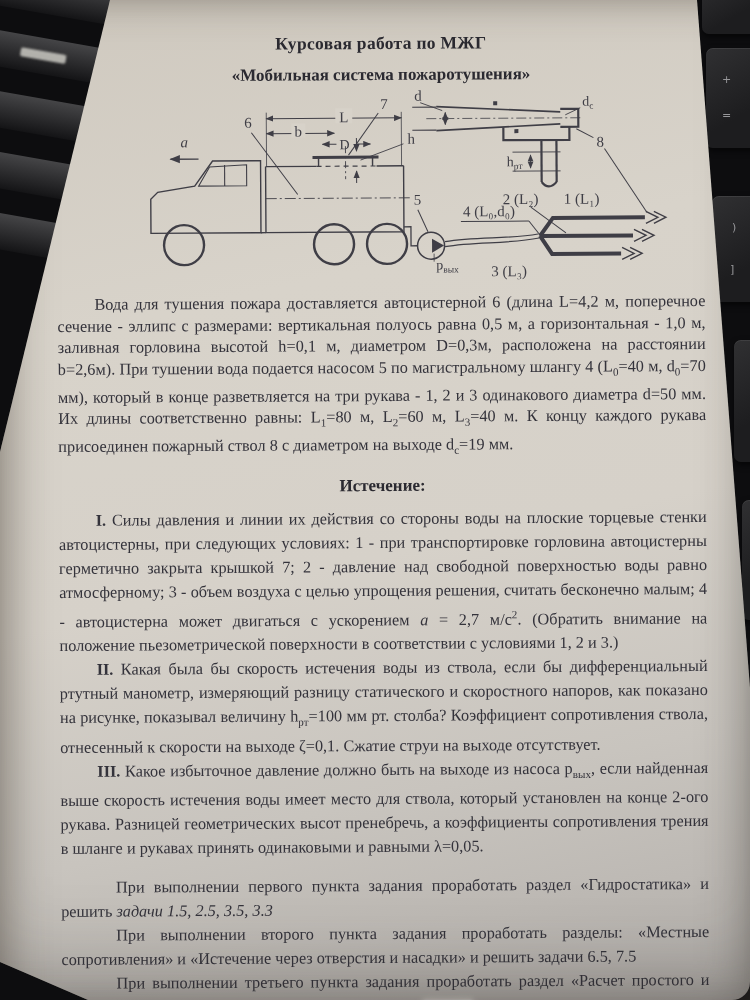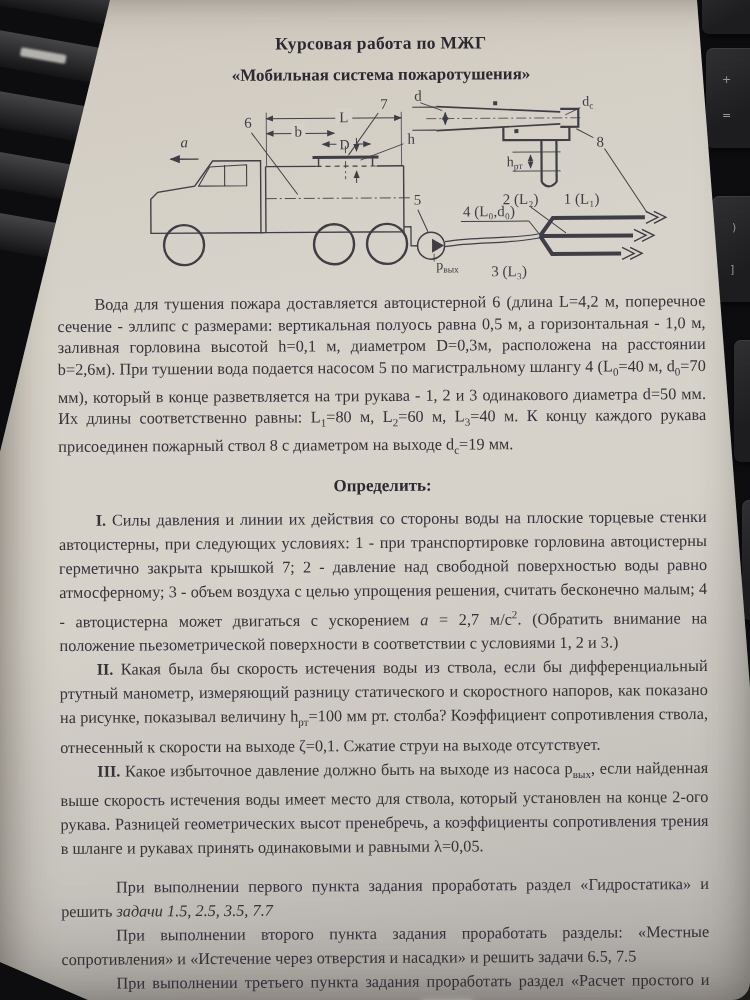--- a/index.html
+++ b/index.html
@@ -198,23 +198,23 @@
           <line x1="452" y1="67" x2="500" y2="67" stroke-width="0.9"></line>
           <line x1="452" y1="86" x2="500" y2="86" stroke-width="0.9"></line>
           <line x1="470" y1="70" x2="470" y2="83" stroke-width="0.9" marker-start="url(#ah)" marker-end="url(#ah)"></line>
           <text x="462" y="81" font-size="14" text-anchor="end"><tspan>h</tspan><tspan dy="3" font-size="9.5">рт</tspan></text>
         </g>
       </g>
     </svg>
 
     <div class="doc">
       <p class="p-intro"><span>Вода для тушения пожара доставляется автоцистерной 6 (длина L=4,2 м, поперечное сечение - эллипс с размерами: вертикальная полуось равна 0,5 м, а горизонтальная - 1,0 м, заливная горловина высотой h=0,1 м, диаметром D=0,3м, расположена на расстоянии b=2,6м). При тушении вода подается насосом 5 по магистральному шлангу 4 (L</span><sub>0</sub><span>=40 м, d</span><sub>0</sub><span>=70 мм), который в конце разветвляется на три рукава - 1, 2 и 3 одинакового диаметра d=50 мм. Их длины соответственно равны: L</span><sub>1</sub><span>=80 м, L</span><sub>2</sub><span>=60 м, L</span><sub>3</sub><span>=40 м. К концу каждого рукава присоединен пожарный ствол 8 с диаметром на выходе d</span><sub>c</sub><span>=19 мм.</span></p>
-      <p class="p-head"><span style="font-weight: bold;">Определить:</span></p>
+      <p class="p-head"><span style="font-weight: bold;">Истечение:</span></p>
       <p class="p-item"><span style="font-weight: bold;">I.</span><span> Силы давления и линии их действия со стороны воды на плоские торцевые стенки автоцистерны, при следующих условиях: 1 - при транспортировке горловина автоцистерны герметично закрыта крышкой 7; 2 - давление над свободной поверхностью воды равно атмосферному; 3 - объем воздуха с целью упрощения решения, считать бесконечно малым; 4 - автоцистерна может двигаться с ускорением </span><span style="font-style: italic;">а</span><span> = 2,7 м/с</span><sup>2</sup><span>. (Обратить внимание на положение пьезометрической поверхности в соответствии с условиями 1, 2 и 3.)</span></p>
       <p class="p-item"><span style="font-weight: bold;">II.</span><span> Какая была бы скорость истечения воды из ствола, если бы дифференциальный ртутный манометр, измеряющий разницу статического и скоростного напоров, как показано на рисунке, показывал величину h</span><sub>рт</sub><span>=100 мм рт. столба? Коэффициент сопротивления ствола, отнесенный к скорости на выходе ζ=0,1. Сжатие струи на выходе отсутствует.</span></p>
       <p class="p-item"><span style="font-weight: bold;">III.</span><span> Какое избыточное давление должно быть на выходе из насоса p</span><sub>вых</sub><span>, если найденная выше скорость истечения воды имеет место для ствола, который установлен на конце 2-ого рукава. Разницей геометрических высот пренебречь, а коэффициенты сопротивления трения в шланге и рукавах принять одинаковыми и равными λ=0,05.</span></p>
-      <p class="p-note p-note-first"><span>При выполнении первого пункта задания проработать раздел «Гидростатика» и решить </span><span style="font-style: italic;">задачи 1.5, 2.5, 3.5, 7.7</span></p>
+      <p class="p-note p-note-first"><span>При выполнении первого пункта задания проработать раздел «Гидростатика» и решить </span><span style="font-style: italic;">задачи 1.5, 2.5, 3.5, 3.3</span></p>
       <p class="p-note"><span>При выполнении второго пункта задания проработать разделы: «Местные сопротивления» и «Истечение через отверстия и насадки» и решить задачи 6.5, 7.5</span></p>
       <p class="p-note"><span>При выполнении третьего пункта задания проработать раздел «Расчет простого и сложного трубопровода» и решить задачи 9.5, 10.5, </span><span class="whiteout"></span></p>
     </div>
 
   </div>
 </div>
 
 </body></html>

